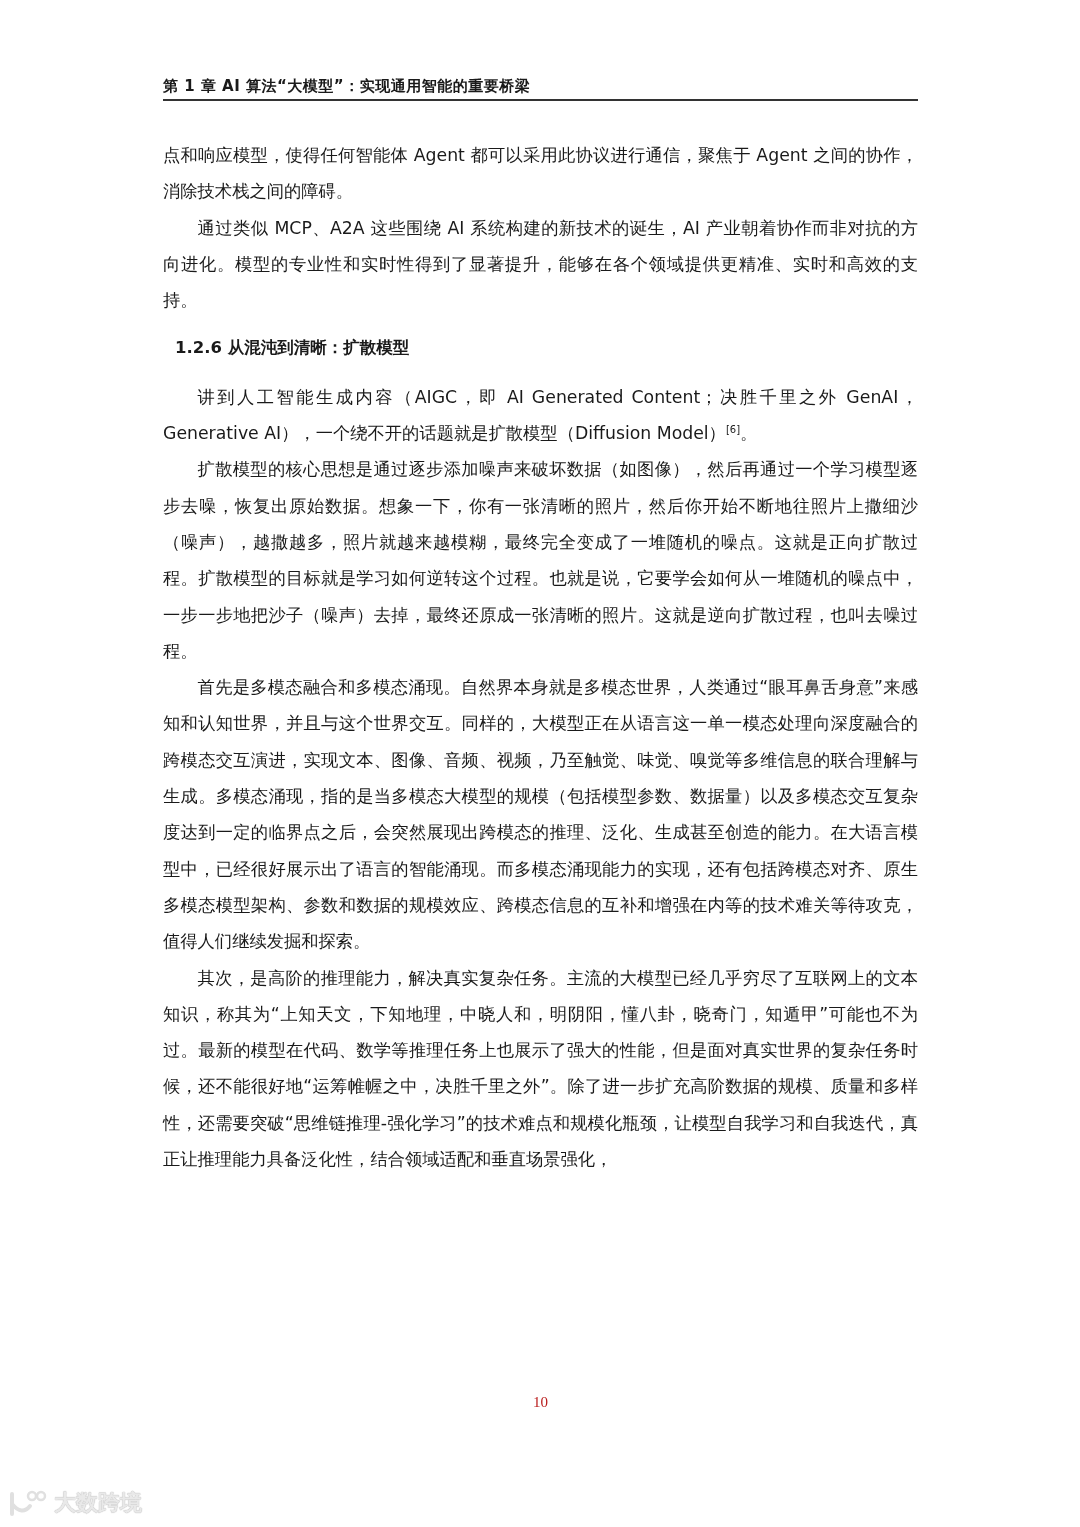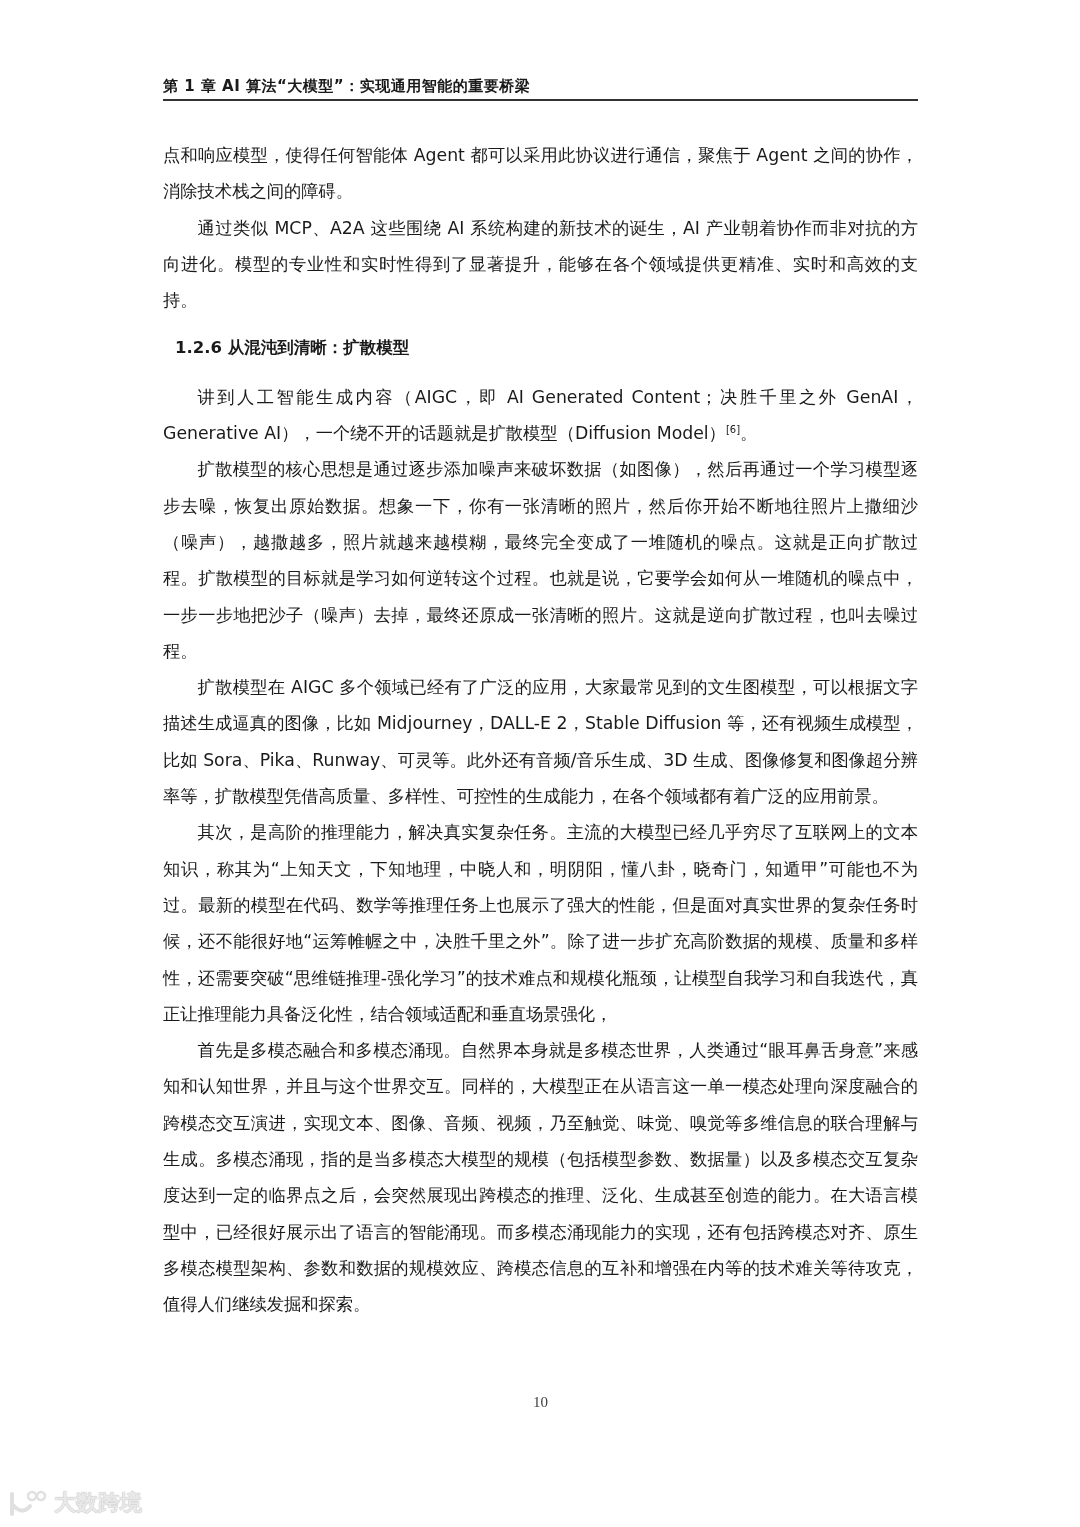--- a/index.html
+++ b/index.html
@@ -23,21 +23,21 @@
     text-align: justify; text-justify: inter-character;
   }
   .content p { margin: 0; text-indent: 2em; }
   .content p.noindent { text-indent: 0; }
   .content h3 {
     margin: 12px; font-size: 16.5px; font-weight: bold; line-height: 36.3px; text-indent: 0;
   }
   .content sup { font-size: 10px; line-height: 0; vertical-align: 6px; }
   .page-number {
     position: absolute; left: 163px; width: 755px; top: 1394px; text-align: center;
-    font-size: 15px; font-family: "Liberation Serif", serif; color: #404040;
+    font-size: 15px; font-family: "Liberation Serif", serif; color: #b91c1c;
   }
   .watermark {
     position: absolute; left: 8px; top: 1488px; display: flex; gap: 6px;
     color: #e9e9e9; font-size: 22px; font-weight: bold;
     font-family: "DejaVu Sans", "Liberation Sans", sans-serif;
     text-shadow: 0 0 1px #bbb, 0 0 1px #bbb;
   }
   .watermark .logo { width: 40px; height: 30px; }
 </style>
 </head>
@@ -45,23 +45,22 @@
 
 <div class="header-title">第 1 章  AI 算法“大模型”：实现通用智能的重要桥梁</div>
 <div class="header-rule"></div>
 
 <div class="content">
   <p class="noindent">点和响应模型，使得任何智能体 Agent 都可以采用此协议进行通信，聚焦于 Agent 之间的协作，消除技术栈之间的障碍。</p>
   <p>通过类似 MCP、A2A 这些围绕 AI 系统构建的新技术的诞生，AI 产业朝着协作而非对抗的方向进化。模型的专业性和实时性得到了显著提升，能够在各个领域提供更精准、实时和高效的支持。</p>
   <h3>1.2.6  从混沌到清晰：扩散模型</h3>
   <p><span>讲到人工智能生成内容（AIGC，即 AI Generated Content；决胜千里之外 GenAI，Generative AI），一个绕不开的话题就是扩散模型（Diffusion Model）</span><sup>[6]</sup><span>。</span></p>
   <p>扩散模型的核心思想是通过逐步添加噪声来破坏数据（如图像），然后再通过一个学习模型逐步去噪，恢复出原始数据。想象一下，你有一张清晰的照片，然后你开始不断地往照片上撒细沙（噪声），越撒越多，照片就越来越模糊，最终完全变成了一堆随机的噪点。这就是正向扩散过程。扩散模型的目标就是学习如何逆转这个过程。也就是说，它要学会如何从一堆随机的噪点中，一步一步地把沙子（噪声）去掉，最终还原成一张清晰的照片。这就是逆向扩散过程，也叫去噪过程。</p>
-  <p>扩散模型在 AIGC 多个领域已经有了广泛的应用，大家最常见到的文生图模型，可以根据文字描述生成逼真的图像，比如 Midjourney，DALL-E 2，Stable Diffusion 等，还有视频生成模型，比如 Sora、Pika、Runway、可灵等。此外还有音频/音乐生成、3D 生成、图像修复和图像超分辨率等，扩散模型凭借高质量、多样性、可控性的生成能力，在各个领域都有着广泛的应用前景。</p>
+  <p>首先是多模态融合和多模态涌现。自然界本身就是多模态世界，人类通过“眼耳鼻舌身意”来感知和认知世界，并且与这个世界交互。同样的，大模型正在从语言这一单一模态处理向深度融合的跨模态交互演进，实现文本、图像、音频、视频，乃至触觉、味觉、嗅觉等多维信息的联合理解与生成。多模态涌现，指的是当多模态大模型的规模（包括模型参数、数据量）以及多模态交互复杂度达到一定的临界点之后，会突然展现出跨模态的推理、泛化、生成甚至创造的能力。在大语言模型中，已经很好展示出了语言的智能涌现。而多模态涌现能力的实现，还有包括跨模态对齐、原生多模态模型架构、参数和数据的规模效应、跨模态信息的互补和增强在内等的技术难关等待攻克，值得人们继续发掘和探索。</p>
   <p>其次，是高阶的推理能力，解决真实复杂任务。主流的大模型已经几乎穷尽了互联网上的文本知识，称其为“上知天文，下知地理，中晓人和，明阴阳，懂八卦，晓奇门，知遁甲”可能也不为过。最新的模型在代码、数学等推理任务上也展示了强大的性能，但是面对真实世界的复杂任务时候，还不能很好地“运筹帷幄之中，决胜千里之外”。除了进一步扩充高阶数据的规模、质量和多样性，还需要突破“思维链推理-强化学习”的技术难点和规模化瓶颈，让模型自我学习和自我迭代，真正让推理能力具备泛化性，结合领域适配和垂直场景强化，</p>
-  <p>首先是多模态融合和多模态涌现。自然界本身就是多模态世界，人类通过“眼耳鼻舌身意”来感知和认知世界，并且与这个世界交互。同样的，大模型正在从语言这一单一模态处理向深度融合的跨模态交互演进，实现文本、图像、音频、视频，乃至触觉、味觉、嗅觉等多维信息的联合理解与生成。多模态涌现，指的是当多模态大模型的规模（包括模型参数、数据量）以及多模态交互复杂度达到一定的临界点之后，会突然展现出跨模态的推理、泛化、生成甚至创造的能力。在大语言模型中，已经很好展示出了语言的智能涌现。而多模态涌现能力的实现，还有包括跨模态对齐、原生多模态模型架构、参数和数据的规模效应、跨模态信息的互补和增强在内等的技术难关等待攻克，值得人们继续发掘和探索。</p>
 </div>
 
 <div class="page-number">10</div>
 
 <div class="watermark">
   <svg class="logo" viewBox="0 0 40 30">
     <path d="M4 6 L4 26 M4 16 Q14 28 22 18" stroke="#e0e0e0" stroke-width="4" fill="none" stroke-linecap="round"></path>
     <circle cx="24" cy="8" r="4" stroke="#e0e0e0" stroke-width="2.5" fill="none"></circle>
     <circle cx="33" cy="8" r="4" stroke="#e0e0e0" stroke-width="2.5" fill="none"></circle>
   </svg>

